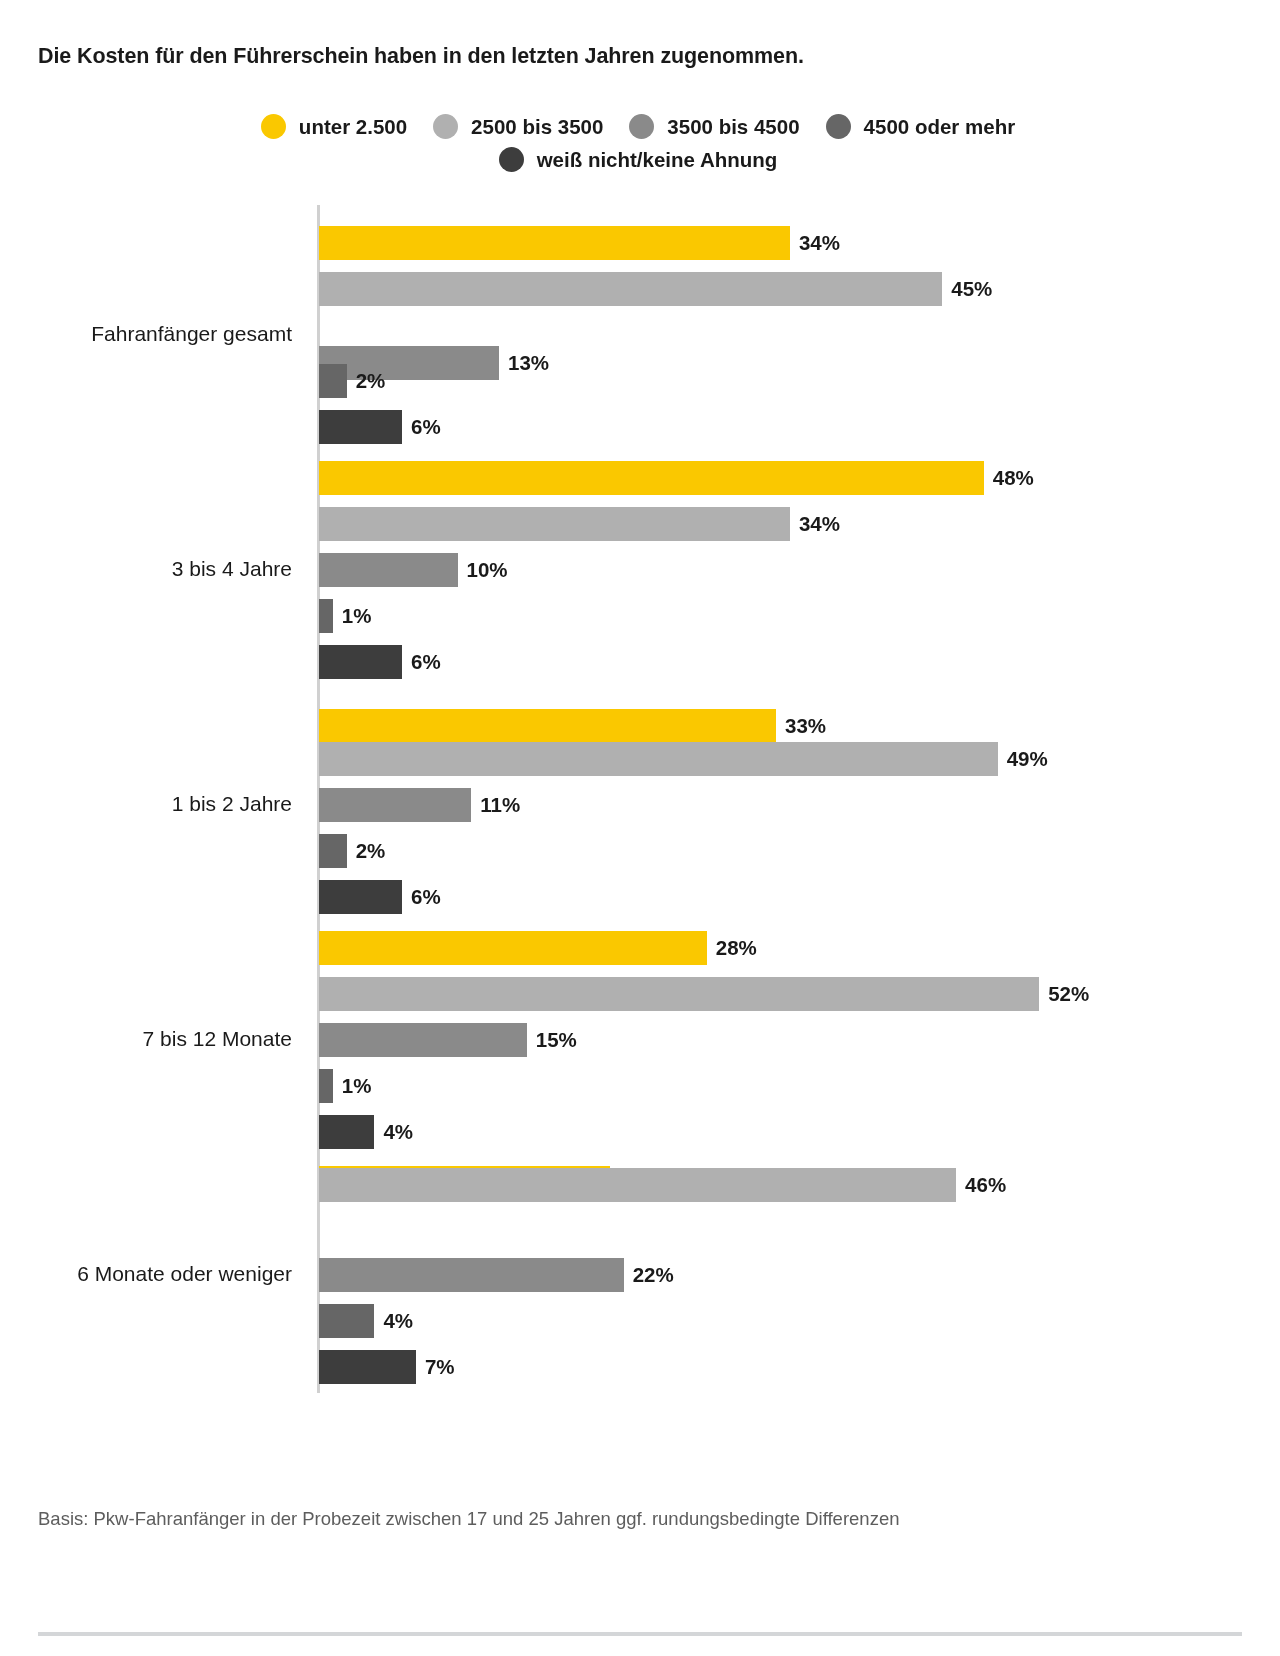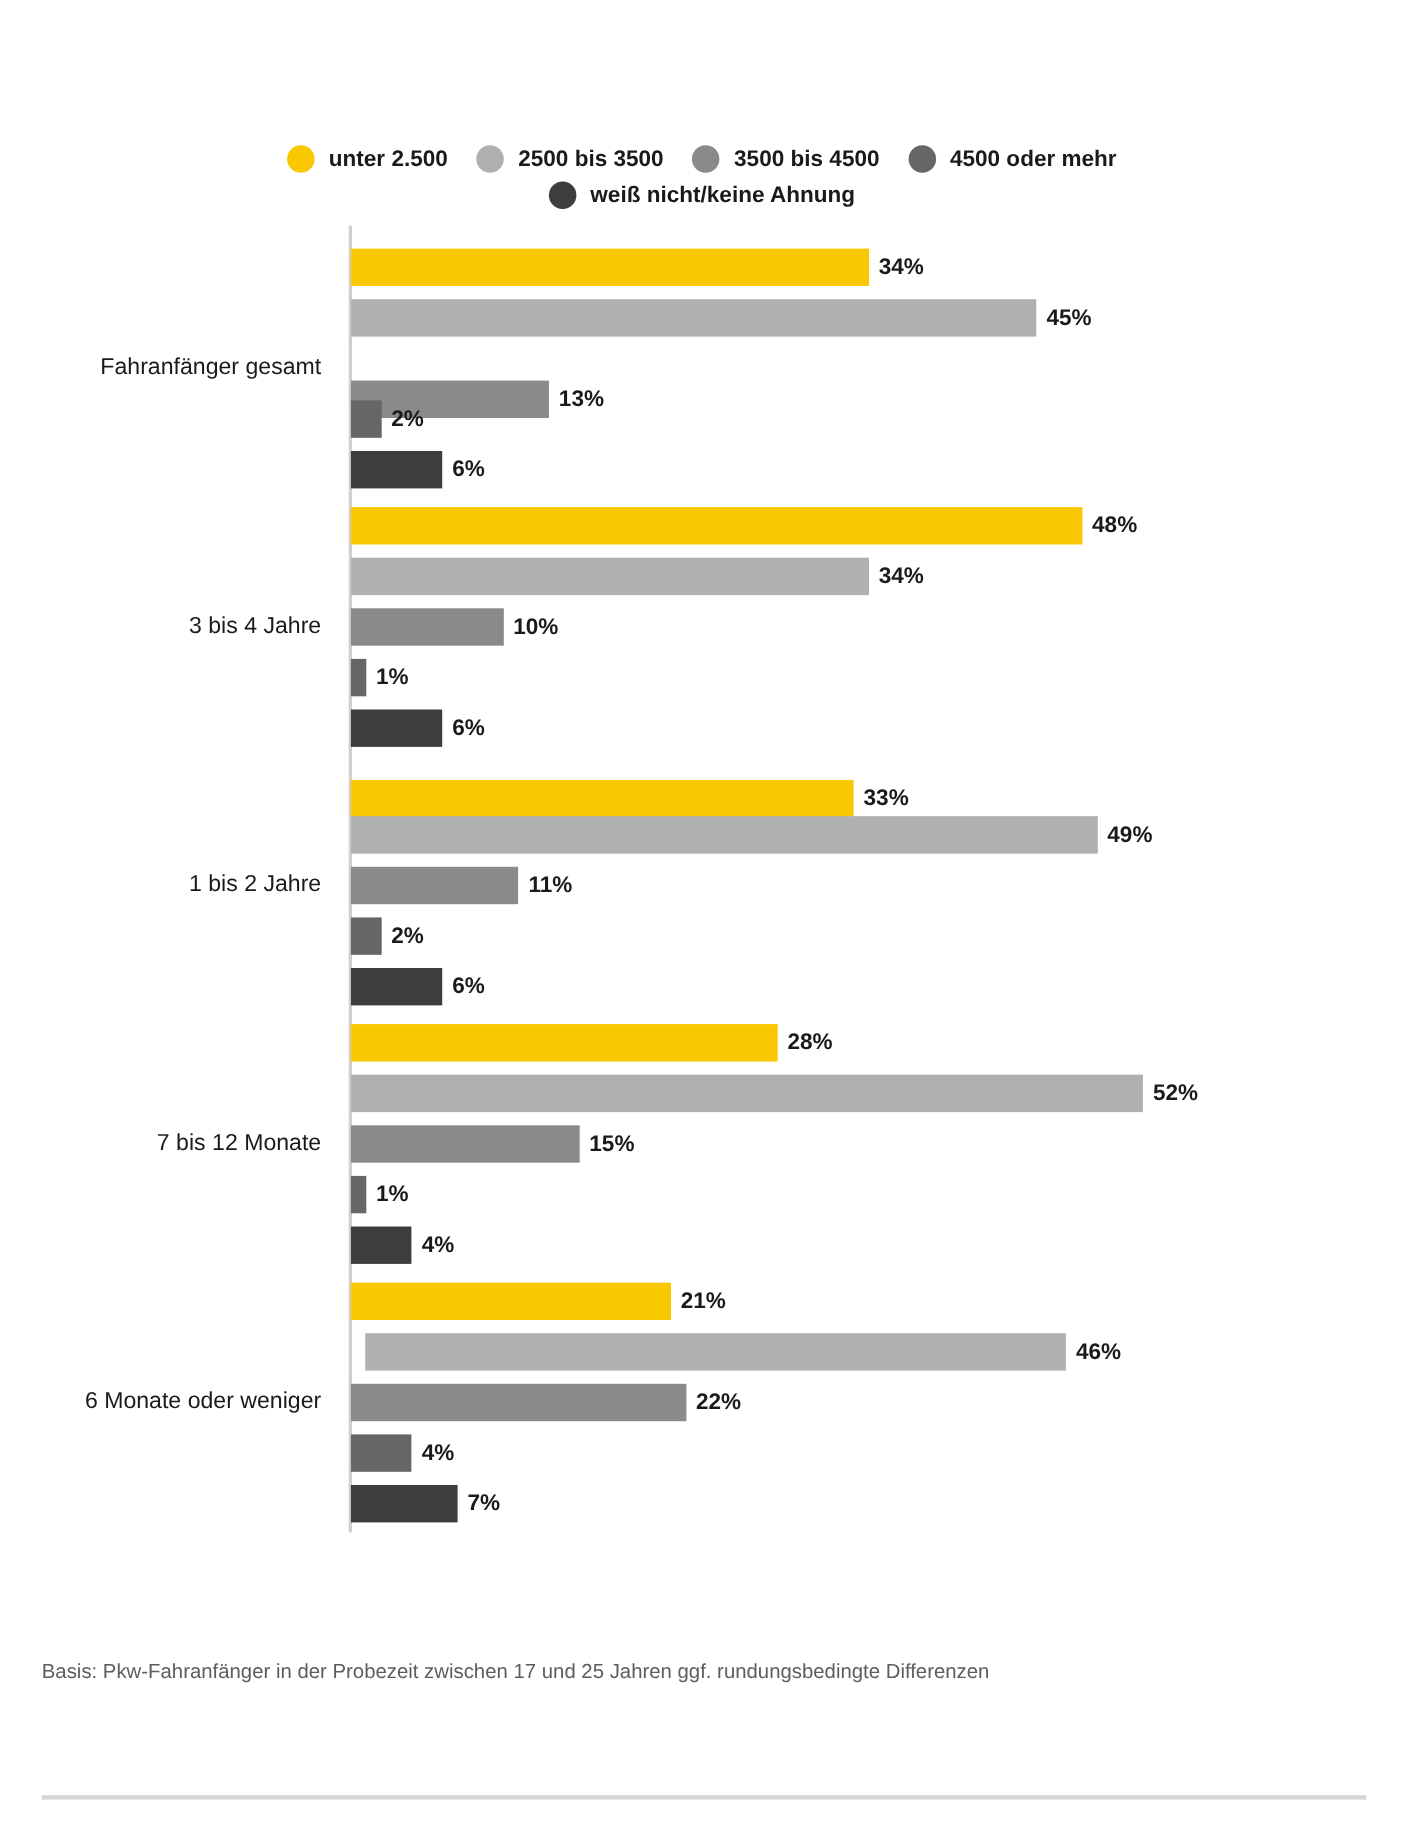--- a/index.html
+++ b/index.html
@@ -33,21 +33,21 @@
     font-weight: bold;
     letter-spacing: -0.1px;
     color: #1a1a1a;
     white-space: nowrap;
   }
 
   
   .legend {
     position: absolute;
     left: 0;
-    top: 132px;
+    top: 114px;
     width: 1276px;
   }
   .legend-row {
     display: flex;
     justify-content: center;
     align-items: center;
     gap: 0px;
   }
   .legend-row.row-2 {
     margin-top: 8px;
@@ -140,20 +140,21 @@
     width: 1204px;
     height: 4px;
     background: #d4d6d8;
   }
 </style>
 </head>
 <body>
 
 <div class="page">
 
+  <div class="chart-title">Die Kosten für den Führerschein haben in den letzten Jahren zugenommen.</div>
 
   <div class="legend">
     <div class="legend-row row-1">
         <div class="legend-item">
           <span class="legend-dot" style="background: rgb(250, 200, 0);"></span>
           <span class="legend-label">unter 2.500</span>
         </div>
         <div class="legend-item">
           <span class="legend-dot" style="background: rgb(176, 176, 176);"></span>
           <span class="legend-label">2500 bis 3500</span>
@@ -269,21 +270,21 @@
             <div class="bar" style="width: 55.4px; background: rgb(61, 61, 61);"></div>
             <span class="bar-value">4%</span>
           </div>
         </div>
         <div class="group" style="top: 0px;">
           <div class="group-label" style="top: 1262px;">6 Monate oder weniger</div>
           <div class="bar-row" style="top: 1166px;">
             <div class="bar" style="width: 290.85px; background: rgb(250, 200, 0);"></div>
             <span class="bar-value">21%</span>
           </div>
-          <div class="bar-row" style="top: 1212px; padding-left: 13px;">
+          <div class="bar-row" style="top: 1168px;">
             <div class="bar" style="width: 637.1px; background: rgb(176, 176, 176);"></div>
             <span class="bar-value">46%</span>
           </div>
           <div class="bar-row" style="top: 1258px;">
             <div class="bar" style="width: 304.7px; background: rgb(138, 138, 138);"></div>
             <span class="bar-value">22%</span>
           </div>
           <div class="bar-row" style="top: 1304px;">
             <div class="bar" style="width: 55.4px; background: rgb(102, 102, 102);"></div>
             <span class="bar-value">4%</span>

